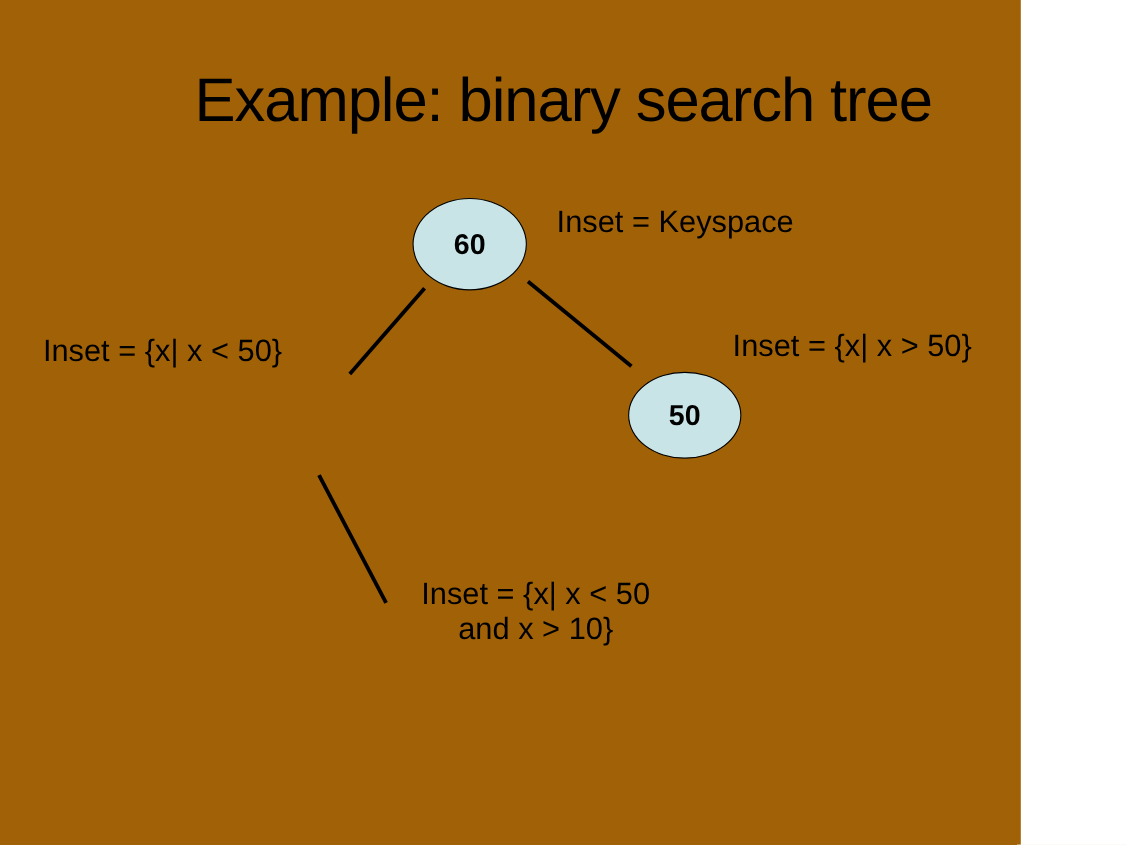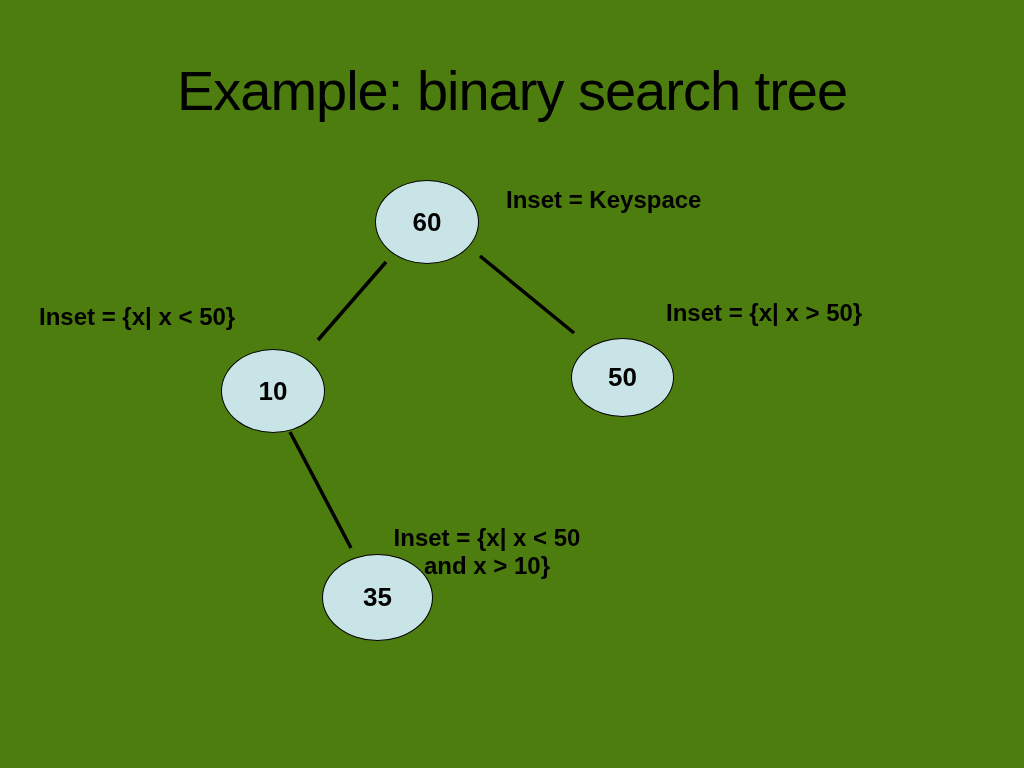--- a/index.html
+++ b/index.html
@@ -2,23 +2,23 @@
 <html><head>
 <meta charset="utf-8">
 <style>
   html, body {
     margin: 0;
     padding: 0;
     background: #ffffff;
   }
   .slide {
     position: relative;
-    width: 1024px;
+    width: 928px;
     height: 768px;
-    background: #4d7c0f;
+    background: #a16207;
     overflow: hidden;
     font-family: "Liberation Sans", sans-serif;
     color: #000000;
   }
   .slide-title {
     position: absolute;
     left: 0;
     top: 58px;
     width: 1024px;
     text-align: center;
@@ -44,22 +44,22 @@
     font-size: 26px;
     font-weight: 700;
     box-sizing: border-box;
   }
   .node-50 { left: 375px; top: 180px; width: 104px; height: 84px; }
   .node-10 { left: 221px; top: 349px; width: 104px; height: 84px; }
   .node-70 { left: 571px; top: 338px; width: 103px; height: 79px; }
   .node-35 { left: 322px; top: 554px; width: 111px; height: 87px; }
   .annotation {
     position: absolute;
-    font-size: 24px;
-    font-weight: 700;
+    font-size: 28px;
+    font-weight: 400;
     white-space: pre-line;
   }
   .ann-keyspace { left: 506px; top: 186px; }
   .ann-left     { left: 39px;  top: 303px; }
   .ann-right    { left: 666px; top: 299px; }
   .ann-left-child {
     left: 352px;
     top: 491px;
     width: 270px;
     text-align: center;
@@ -76,31 +76,25 @@
   <svg class="edges-layer" viewBox="0 0 1024 768" xmlns="http://www.w3.org/2000/svg">
     <line x1="386" y1="262" x2="318" y2="340" stroke="#000000" stroke-width="3.5"></line>
     <line x1="480" y1="256" x2="574" y2="333" stroke="#000000" stroke-width="3.5"></line>
     <line x1="290" y1="432" x2="351" y2="548" stroke="#000000" stroke-width="3.5"></line>
   </svg>
 
   <div class="tree-node node-50" style="background: rgb(200, 228, 230);">
     <span>60</span>
   </div>
 
-  <div class="tree-node node-10" style="background: rgb(200, 228, 230);">
-    <span>10</span>
-  </div>
 
   <div class="tree-node node-70" style="background: rgb(200, 228, 230);">
     <span>50</span>
   </div>
 
-  <div class="tree-node node-35" style="background: rgb(200, 228, 230);">
-    <span>35</span>
-  </div>
 
   <div class="annotation ann-keyspace">Inset = Keyspace</div>
 
   <div class="annotation ann-left">Inset = {x| x &lt; 50}</div>
 
   <div class="annotation ann-right">Inset = {x| x &gt; 50}</div>
 
   <div class="annotation ann-left-child">Inset = {x| x &lt; 50
 and x &gt; 10}</div>
 

